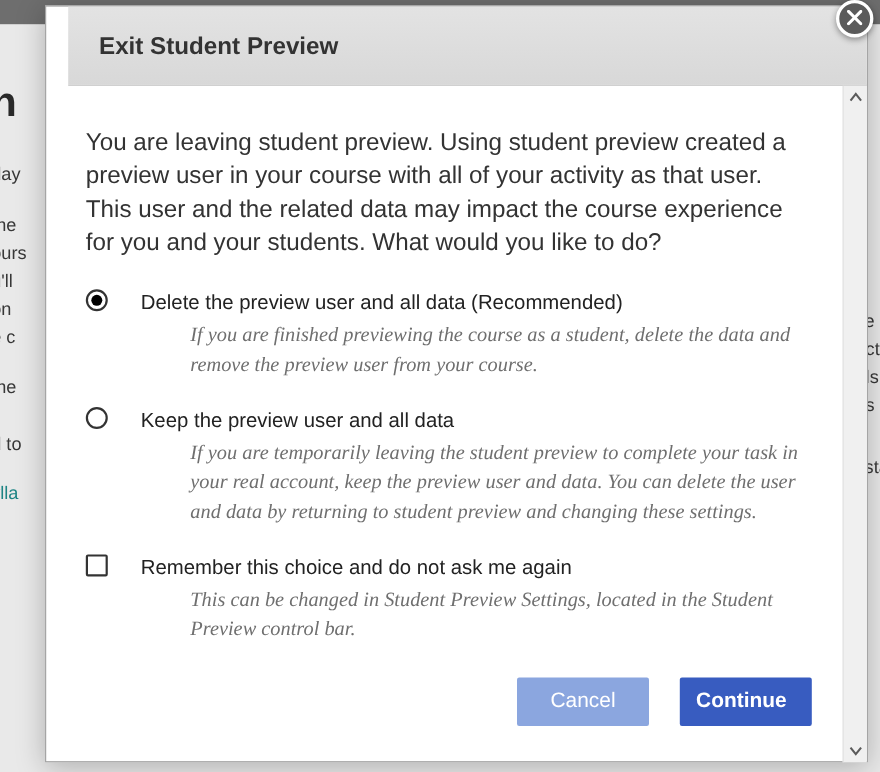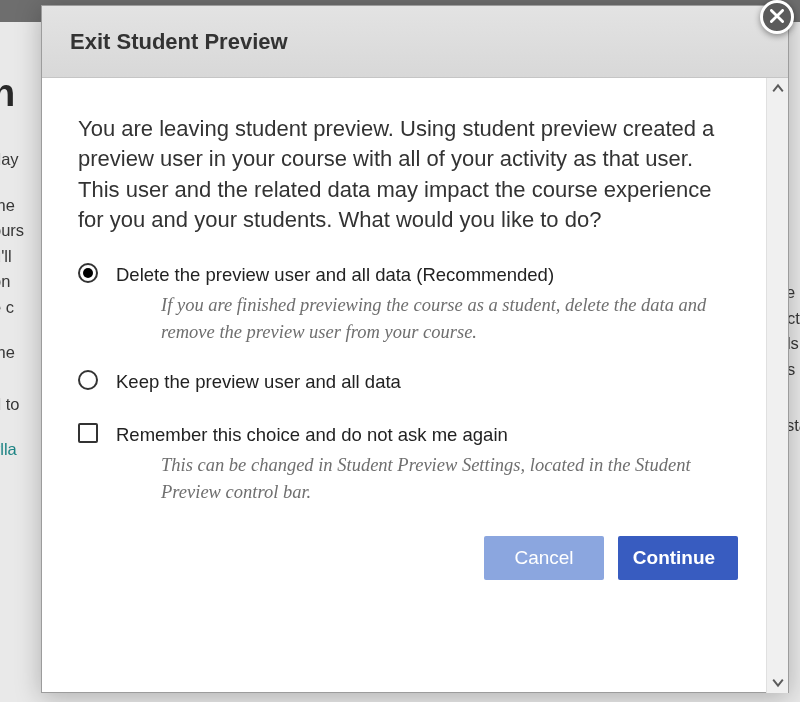--- a/index.html
+++ b/index.html
@@ -22,20 +22,21 @@
   background: #fff;
   border: 1px solid #9c9c9c;
   box-shadow: 0 4px 24px rgba(0,0,0,0.25);
 }
 .dialog-header {
   height: 72px;
   background: linear-gradient(#e3e3e3, #d8d8d8);
   border-bottom: 1px solid #c5c5c5;
   display: flex; align-items: center;
   padding: 0 28px;
+  margin-left: 20px;
 }
 .dialog-title { font-size: 22px; font-weight: bold; color: #333; }
 .dialog-body-wrap { position: relative; height: 615px; }
 .dialog-body {
   position: absolute; left: 0; right: 22px; top: 0; bottom: 0;
   padding: 36px 28px 20px 36px;
   color: #333;
 }
 .scrollbar-track {
   position: absolute; right: 0; top: 0; bottom: 0; width: 22px;
@@ -43,31 +44,31 @@
 }
 .scroll-arrow {
   width: 22px; height: 22px; display:flex; align-items:center; justify-content:center;
   color: #5b5b5b; font-size: 12px; user-select:none; cursor:pointer;
 }
 .scroll-arrow.up { position:absolute; top:0; }
 .scroll-arrow.down { position:absolute; bottom:0; }
 
 .body-intro { font-size: 22px; line-height: 1.38; color: #333; margin-bottom: 28px; }
 
-.option { display: flex; gap: 14px; margin-bottom: 24px; justify-content: space-between; }
+.option { display: flex; gap: 26px; margin-bottom: 24px; justify-content: space-between; }
 .option-control { width: 24px; height: 24px; flex:0 0 24px; margin-top: 0; cursor:pointer; }
 .radio { border: 2px solid #333; border-radius: 50%; width: 20px; height: 20px; position: relative; }
 .radio.selected::after { content:""; position:absolute; inset:3px; border-radius:50%; background:#000; }
 .checkbox { border: 2px solid #333; border-radius: 2px; width: 20px; height: 20px; }
 
 .option-texts { flex:1; }
 .option-label { font-size: 18.5px; color: #222; margin-bottom: 5px; line-height:1.3; }
 .option-desc { font-size: 18.5px; font-style: italic; color: #6f6f6f; line-height: 1.45; font-family: Georgia, "Times New Roman", serif; margin-left: 45px; }
 
-.button-row { display:flex; justify-content:flex-end; gap:14px; margin-top: 30px; }
+.button-row { display:flex; justify-content:flex-end; gap:28px; margin-top: 30px; }
 .btn {
   min-width: 120px; height: 44px; border:none; border-radius:2px;
   font-size: 19px; color:#fff; cursor:pointer; padding: 0 22px;
   font-family: inherit;
 }
 .btn-cancel { background:#8ba6df; }
 .btn-continue { background:#385cc0; font-weight:bold;padding-left:14px; }
 
 .close-btn {
   position:absolute;
@@ -128,20 +129,21 @@
           <div class="option-desc">If you are finished previewing the course as a student, delete the data and remove the preview user from your course.</div>
         </div>
       </div>
 
       <div class="option">
         <div class="option-control">
           <div class="radio"></div>
         </div>
         <div class="option-texts">
           <div class="option-label">Keep the preview user and all data</div>
+          <div class="option-desc">If you are temporarily leaving the student preview to complete your task in your real account, keep the preview user and data. You can delete the user and data by returning to student preview and changing these settings.</div>
         </div>
       </div>
 
       <div class="option">
         <div class="option-control">
           <div class="checkbox"></div>
         </div>
         <div class="option-texts">
           <div class="option-label">Remember this choice and do not ask me again</div>
           <div class="option-desc">This can be changed in Student Preview Settings, located in the Student Preview control bar.</div>

